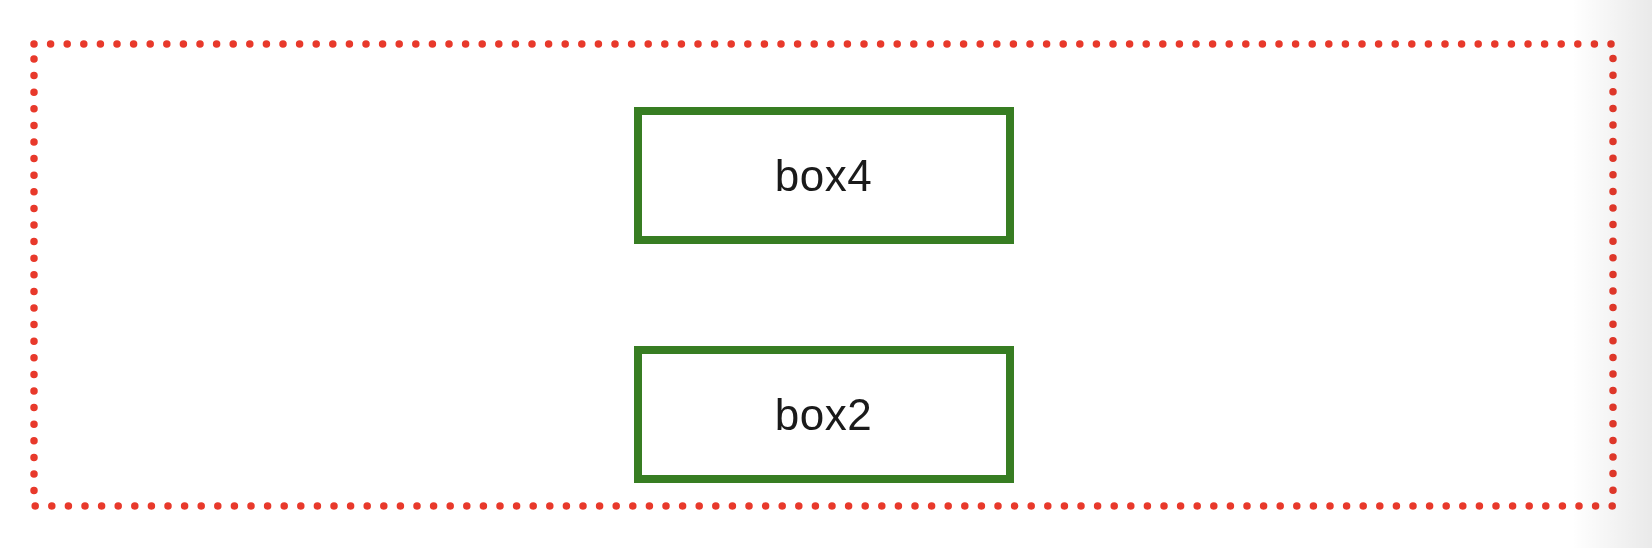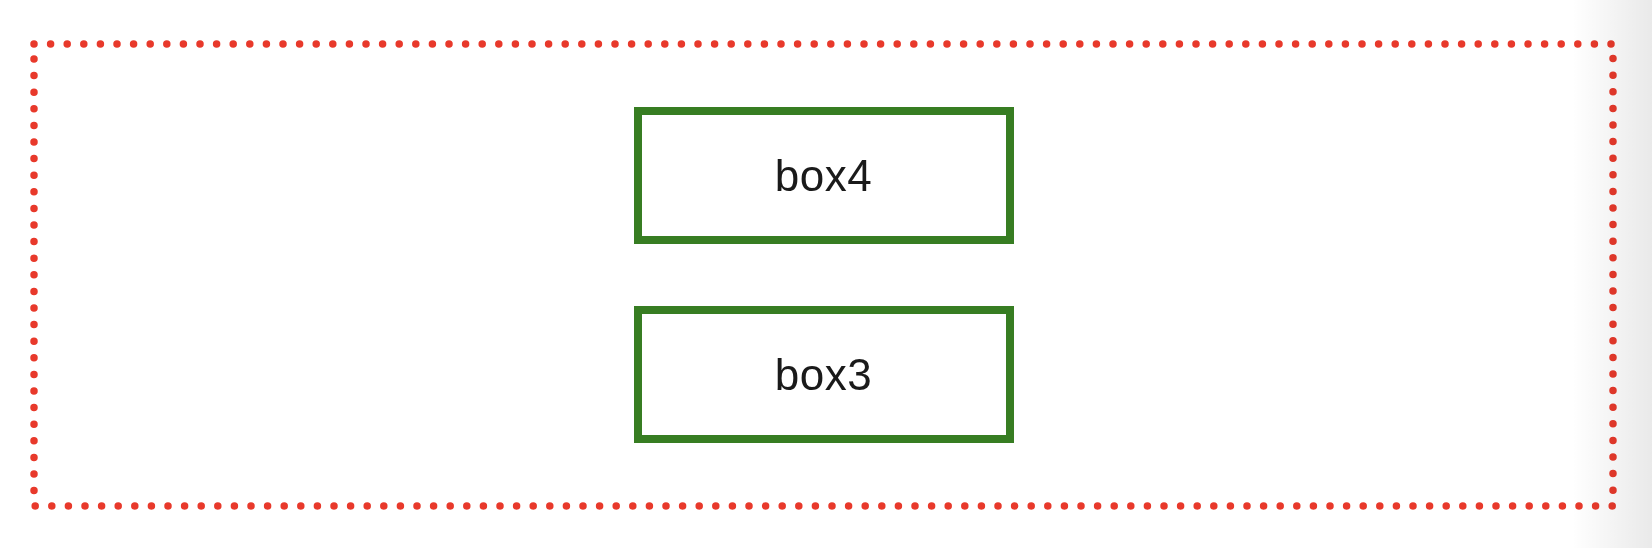--- a/index.html
+++ b/index.html
@@ -45,20 +45,21 @@
     width: 1587px;
     height: 470px;
     pointer-events: none;
   }
   .box-row {
     display: flex;
     flex-direction: row;
     justify-content: center;
     align-items: center;
     column-gap: 61px;
+    margin-top: 40px;
   }
   .gbox {
     box-sizing: border-box;
     width: 380px;
     height: 137px;
     background: #ffffff;
     border: 8px solid #377d22;
     display: flex;
     align-items: center;
     justify-content: center;
@@ -82,21 +83,21 @@
     </svg>
 
     <div class="box-row">
       <div class="gbox">
         <span>box4</span>
       </div>
     </div>
 
     <div class="box-row">
       <div class="gbox">
-        <span>box3</span>
+        <span>box2</span>
       </div>
     </div>
 
   </div>
 
   <div class="edge-gradient"></div>
 
 </div>
 
 </body></html>

